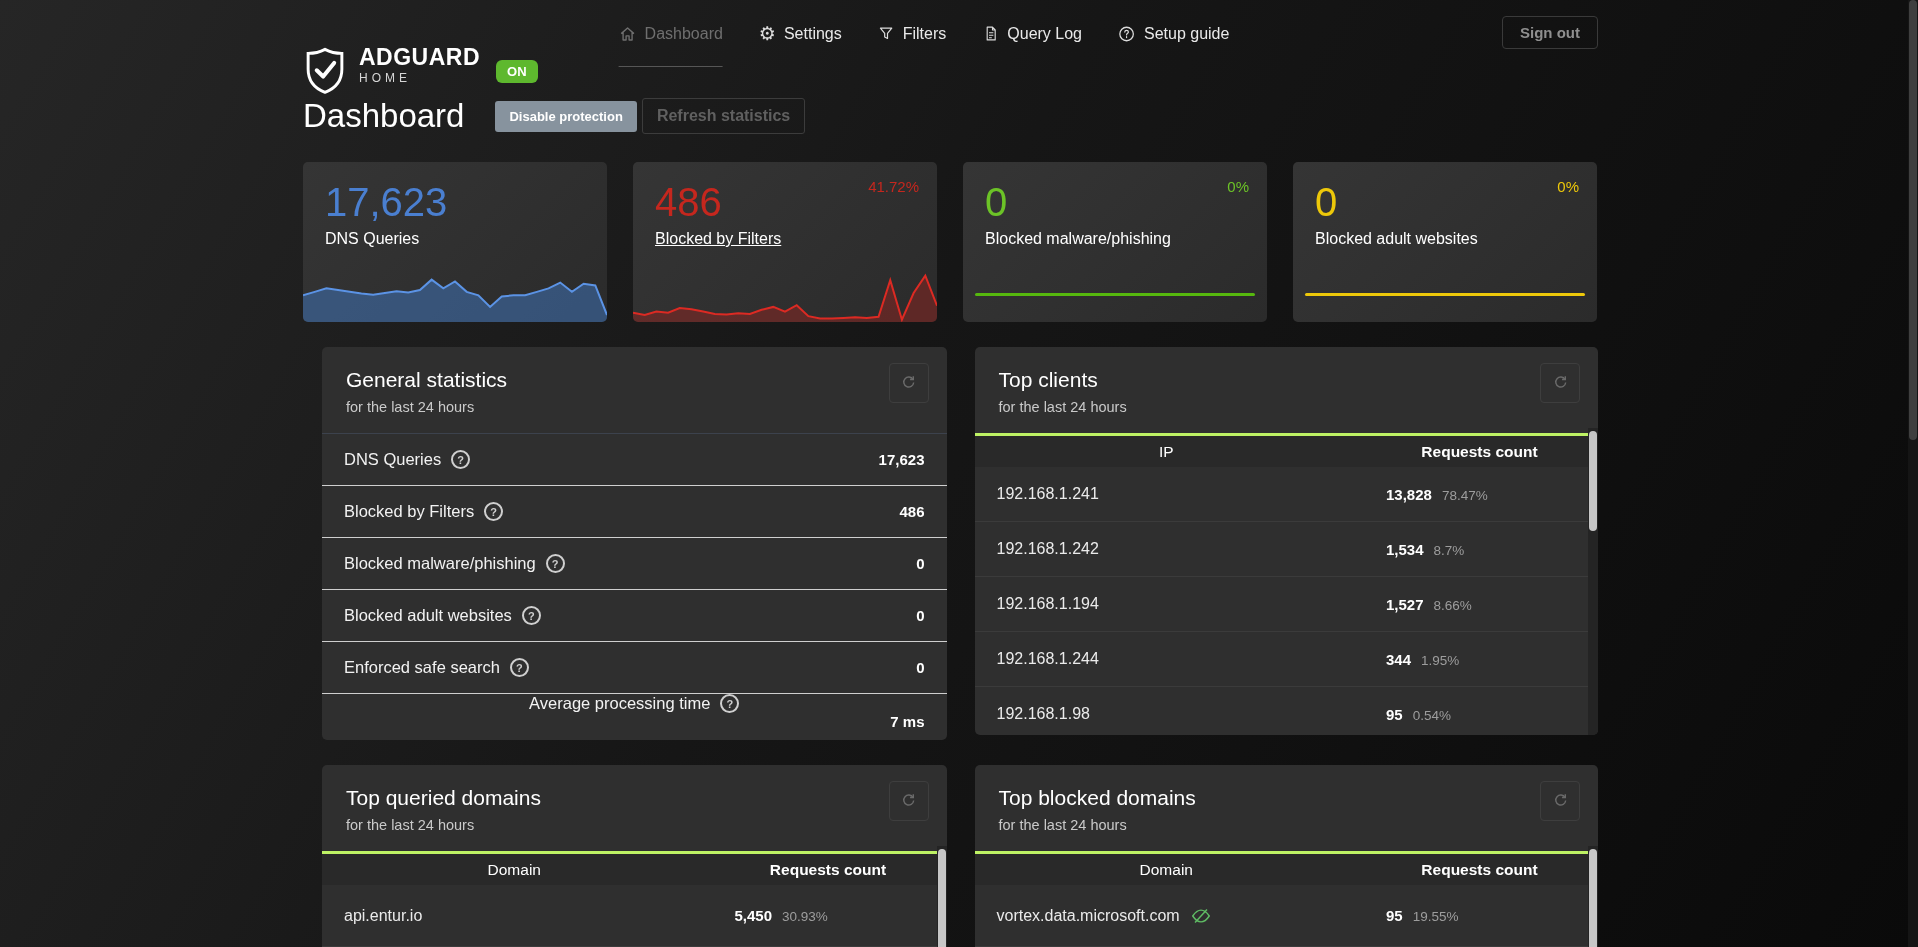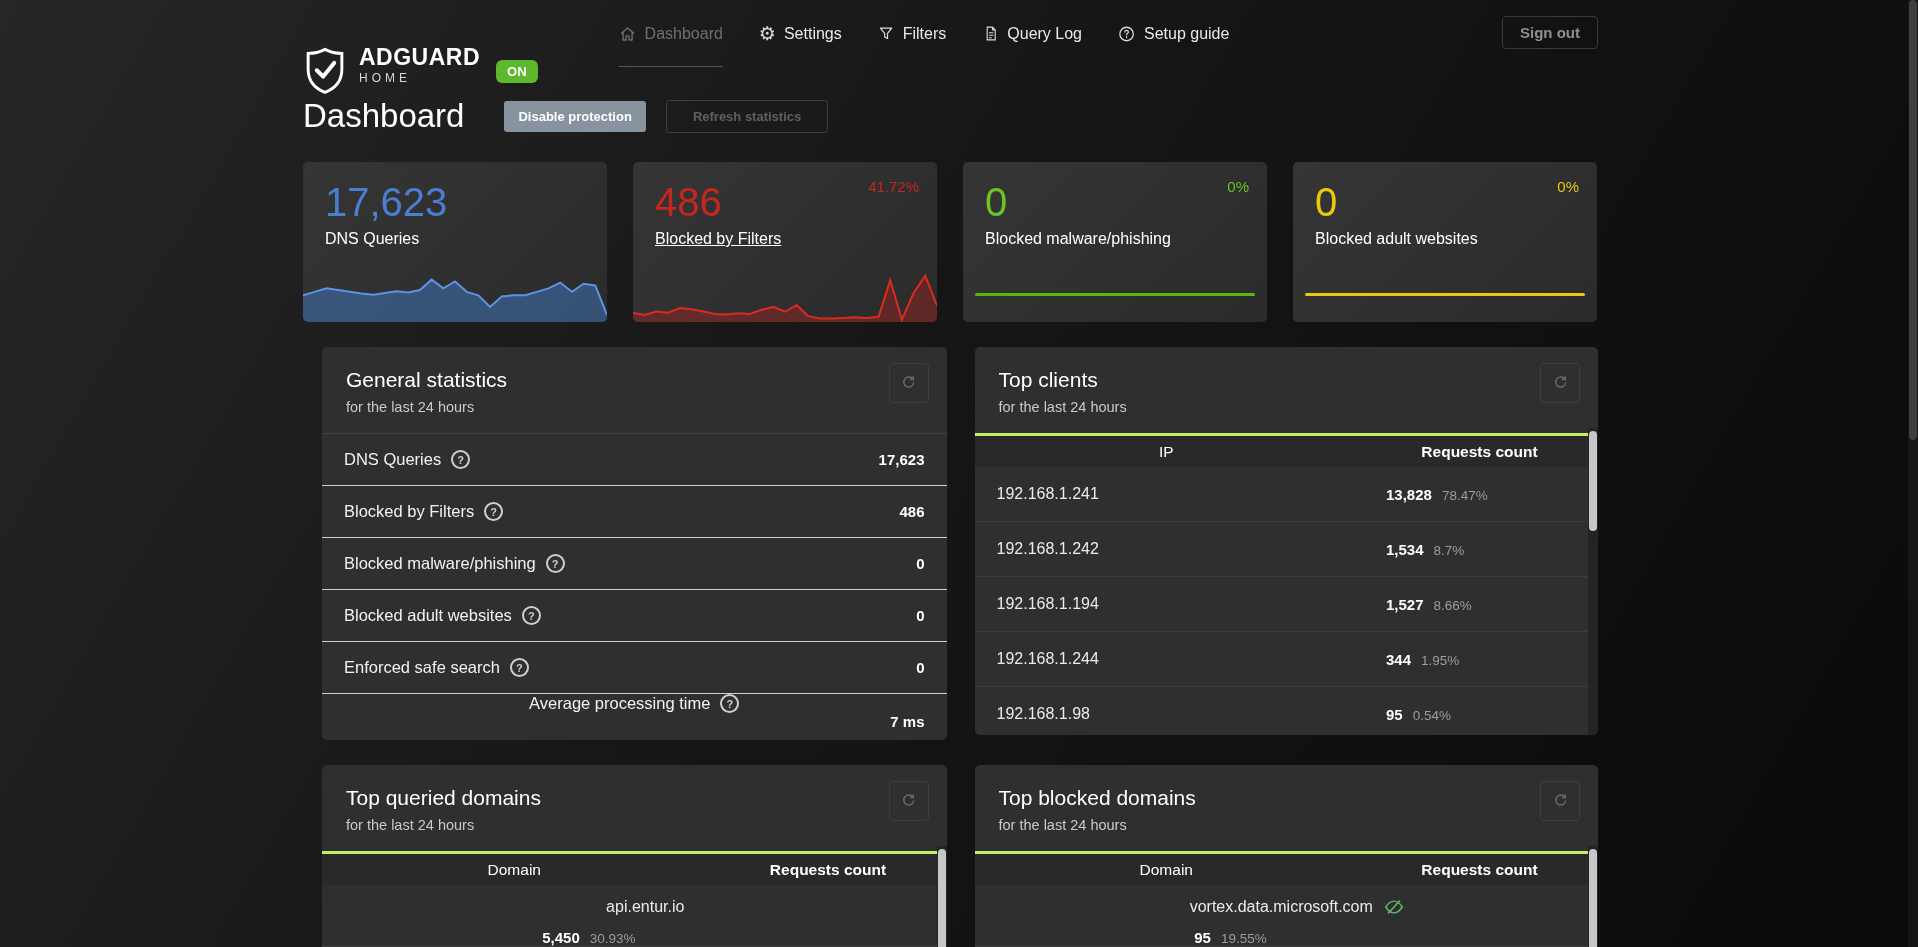--- a/index.html
+++ b/index.html
@@ -29,24 +29,24 @@
   .gear-glyph::before { content:"\2699"; font-size:19px; line-height:1; }
   .signout { position:absolute; right:320px; top:16px; border:1px solid #3a3a3a; border-radius:4px;
              color:#8f8f8f; font-weight:bold; font-size:15px; padding:7px 17px; cursor:pointer; background:transparent; }
   
   .main-scroll-track { position:fixed; right:0; top:0; width:10px; height:947px; background:#151515; }
   .main-scroll-thumb { position:absolute; top:0; left:1px; width:8px; height:440px; background:#3f3f3f; border-radius:4px; }
   
   .content { position:relative; margin-left:303px; width:1295px; }
   .headrow { display:flex; align-items:center; margin-top:30px; }
   .h1 { font-size:33px; font-weight:400; color:#fff; }
-  .btn-primary { margin-left:40px; background:#87939e; color:#fff; border:none; border-radius:3px;
+  .btn-primary { margin-left:31px; background:#87939e; color:#fff; border:none; border-radius:3px;
                  font-weight:bold; font-size:13px; padding:8px 14px; cursor:pointer; font-family:inherit; }
-  .btn-ghost { margin-left:20px; background:transparent; color:#606060; border:1px solid #3c3c3c; border-radius:3px;
-               font-weight:bold; font-size:13px; padding:8px 26px; cursor:pointer; font-family:inherit; }
+  .btn-ghost { margin-left:5px; background:transparent; color:#606060; border:1px solid #3c3c3c; border-radius:3px;
+               font-weight:bold; font-size:16px; padding:8px 14px; cursor:pointer; font-family:inherit; }
   
   .cards { display:flex; gap:26px; margin-top:27px; }
   .card { position:relative; width:304px; height:160px; border-radius:5px; overflow:hidden;
           background:linear-gradient(135deg,#353535,#2b2b2b); }
   .card-pct { position:absolute; top:16px; right:18px; font-size:15px; }
   .card-val { position:absolute; top:18px; left:22px; font-size:40px; line-height:1.1; }
   .card-lbl { position:absolute; top:68px; left:22px; font-size:16px; color:#fff; }
   .card-lbl a { color:#fff; text-decoration:underline; cursor:pointer; }
   .spark { position:absolute; left:0; right:0; bottom:0; height:58px; width:100%; display:block; }
   .flatline { position:absolute; left:12px; right:12px; bottom:26px; height:3px; border-radius:2px; }
@@ -76,21 +76,21 @@
   .tbl-hd .c2 { width:240px; padding:0 25px 0 28px; text-align:center; font-size:15.5px; color:#fff;font-weight:bold; }
   .trow { display:flex; align-items:center; height:55px; border-bottom:1px solid rgba(255,255,255,.06); }
   .trow .c1 { flex:1; padding-left:22px; font-size:16px; color:#ebebeb; display:flex; align-items:center; gap:10px; }
   .trow .c1 .link { cursor:pointer; }
   .trow .c2 { width:240px; padding:0 25px 0 28px; }
   .cnt-line { display:flex; align-items:baseline; gap:10px; }
   .cnt { font-size:15px; font-weight:bold; color:#fff; }
   .pct { font-size:13.5px; color:#9d9d9d; }
   .bar { margin-top:7px; height:4px; width:100%; background:#f2f2f2; border-radius:2px; overflow:hidden; }
   .bar-fill { height:100%; border-radius:2px; }
-  .dom-row { height:62px;flex-direction:column; }
+  .dom-row { height:62px; }
   .bottom-panel { width:633px; height:360px; }
   .bottom-panel.left { width:634px; }
   
   .p-scroll { position:absolute; right:0; width:10px; background:#242424; }
   .p-thumb { position:absolute; left:1px; width:8px; background:#c7c7c7; border-radius:4px; }
   .eye-slash { display:inline-flex; color:#5fbb64; }
 </style>
 </head>
 <body>
 

